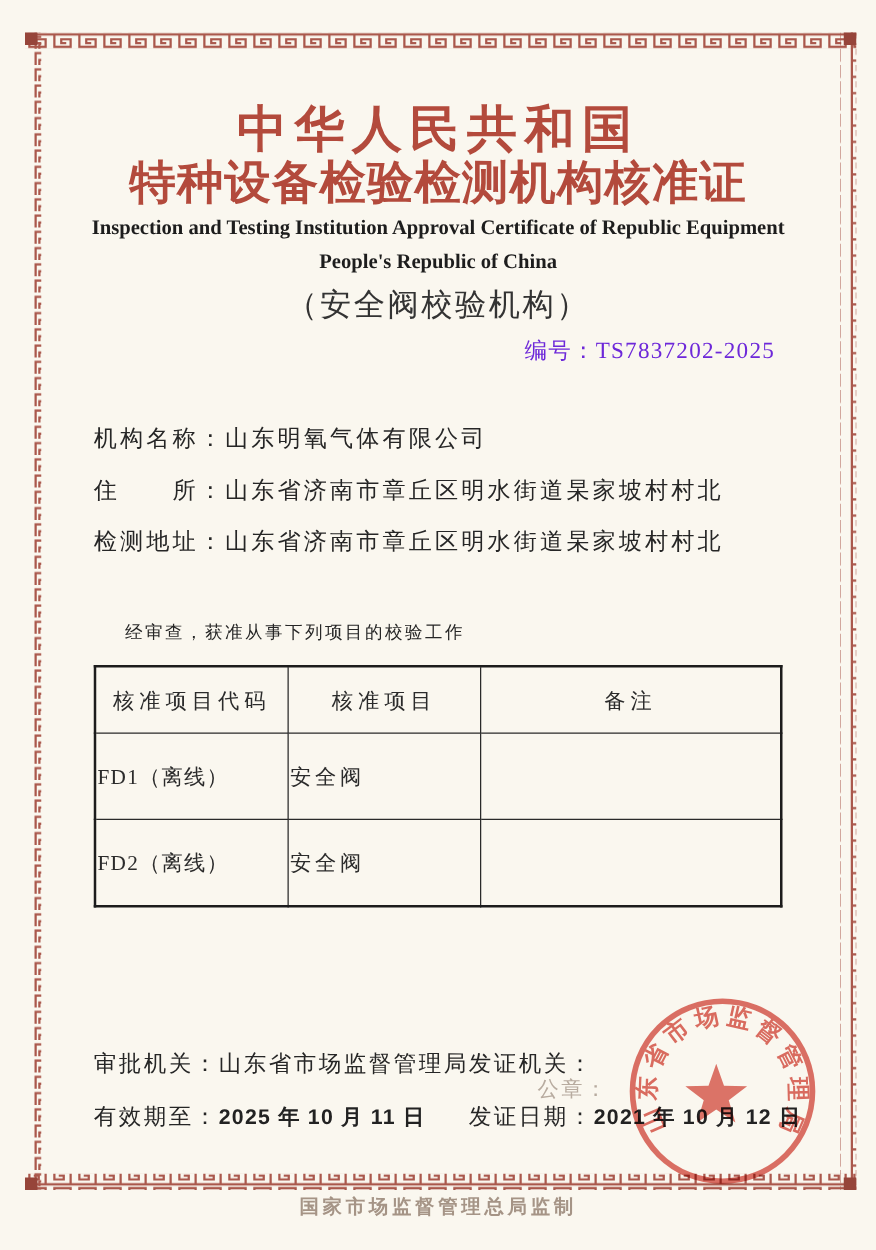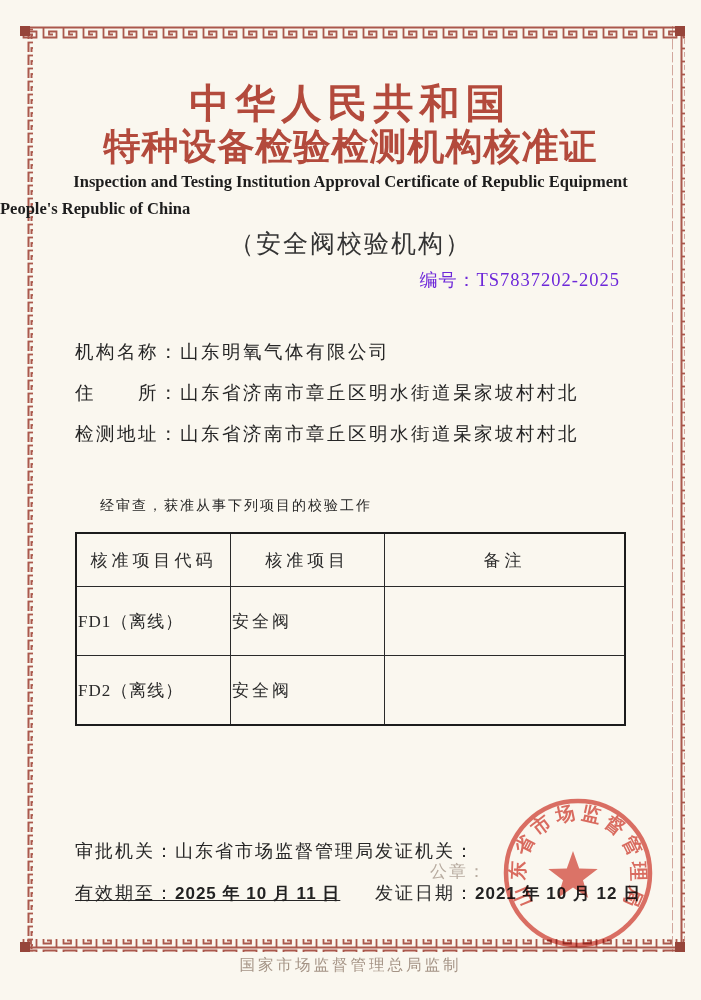--- a/index.html
+++ b/index.html
@@ -12,21 +12,21 @@
   .abs{position:absolute;}
   
   .frame{left:0;top:0;width:701px;height:1000px;pointer-events:none;}
   
   .title-cn1{left:0;top:82px;width:100%;text-align:center;
     font-size:40px;font-weight:bold;color:#b34a3c;letter-spacing:6px;line-height:1.1;}
   .title-cn2{left:0;top:127px;width:100%;text-align:center;
     font-size:37px;font-weight:bold;color:#b34a3c;letter-spacing:1px;line-height:1.1;}
   .title-en1{left:0;top:172px;width:100%;text-align:center;
     font-size:16.5px;font-weight:bold;color:#1d1d1d;}
-  .title-en2{left:0;top:199px;width:100%;text-align:left;
+  .title-en2{left:0;top:199px;width:100%;text-align:center;
     font-size:16.5px;font-weight:bold;color:#1d1d1d;}
   .subtitle{left:0;top:227px;width:100%;text-align:center;
     font-size:25px;letter-spacing:2px;color:#333;}
   .cert-no{right:81px;top:268px;font-size:18px;letter-spacing:1px;color:#6d28d9;}
   .cert-no .num{font-size:18.5px;}
   
   .info{left:75px;top:338px;width:560px;font-size:18.5px;letter-spacing:2.5px;}
   .info .row{height:41px;line-height:28px;white-space:nowrap;}
   
   .statement{left:100px;top:497px;font-size:14px;letter-spacing:2px;}
@@ -37,30 +37,30 @@
   .apv-table{border:2.5px solid #1c1c1c;}
   .apv-table th{height:50px;text-align:center;letter-spacing:4px;}
   .apv-table td{height:66px;}
   .td-code{text-align:left;letter-spacing:1px;}
   .td-item{text-align:left;letter-spacing:3px;}
   
   .fld{font-size:18px;letter-spacing:2px;white-space:nowrap;margin-top:44px;}
   .fld .date-val{font-family:"Liberation Sans","DejaVu Sans",sans-serif;
     font-weight:bold;font-size:17px;letter-spacing:1px;color:#222;}
   .f-approval{left:75px;top:795px;}
-  .f-valid{left:75px;top:837px;text-decoration:underline;}
+  .f-valid{left:75px;top:837px;}
   .f-issuer{left:375px;top:795px;}
   .f-issuedate{left:375px;top:837px;}
   .f-seal-label{left:430px;top:860px;color:#b7ab9f;font-size:17px;letter-spacing:2px;}
   
   .seal{left:496px;top:791px;width:164px;height:164px;
     mix-blend-mode:multiply;opacity:0.9;pointer-events:none;}
   
   .footer{left:0;top:955px;width:100%;text-align:center;
-    color:#a59486;font-size:15.5px;letter-spacing:3px;}
+    color:#a59486;font-size:15.5px;letter-spacing:3px;font-weight:bold;}
 </style>
 </head>
 <body>
 
 <div class="page">
 
   <svg class="abs frame" width="701" height="1000" viewBox="0 0 701 1000">
     <defs>
       <pattern id="gkH" patternUnits="userSpaceOnUse" width="20" height="13">
         <path d="M0,1.5 H20 M3.5,1.5 V11.5 H16.5 V5.5 H9 V8.5 H13" fill="none" stroke="#aa584c" stroke-width="1.8"></path>

